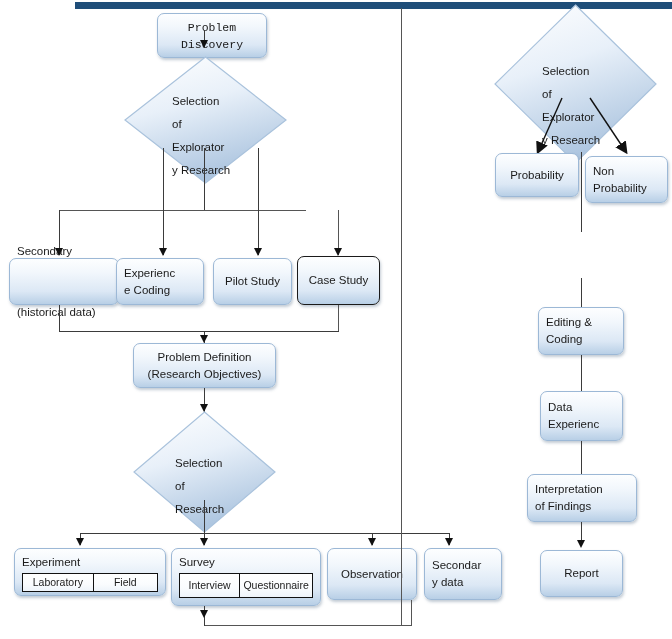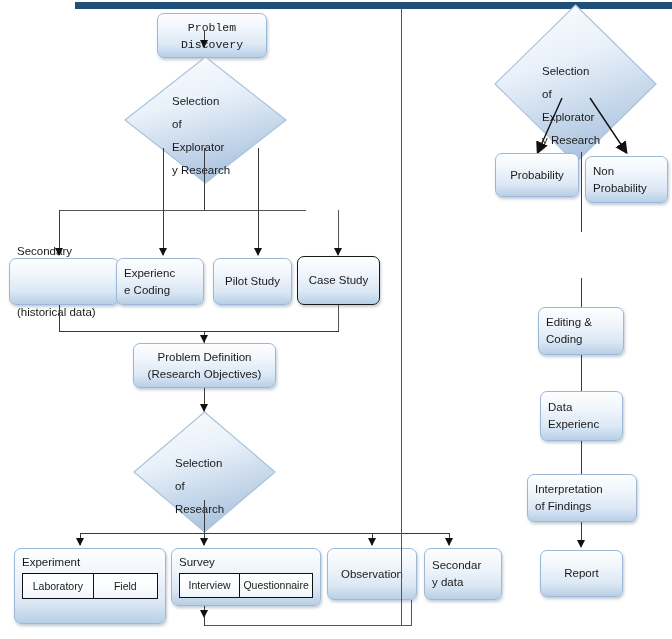--- a/index.html
+++ b/index.html
@@ -225,21 +225,21 @@
 
   <div class="vline" style="left:204px; top:533px; height:12px;"></div>
   <div class="arrow" style="left:200px; top:538px;"></div>
 
   <div class="vline" style="left:372px; top:533px; height:12px;"></div>
   <div class="arrow" style="left:368px; top:538px;"></div>
 
   <div class="vline" style="left:449px; top:533px; height:12px;"></div>
   <div class="arrow" style="left:445px; top:538px;"></div>
 
-  <div class="box compound" style="left:14px; top:548px; width:152px; height:76px;">
+  <div class="box compound" style="left:14px; top:548px; width:152px; height:48px;">
     <span class="hdr">Experiment</span>
     <div class="subrow">
       <div class="subcell" style="width:78px;">Laboratory</div>
       <div class="subcell" style="width:72px;">Field</div>
     </div>
   </div>
 
   <div class="box compound" style="left:171px; top:548px; width:150px; height:58px;">
     <span class="hdr">Survey</span>
     <div class="subrow">

